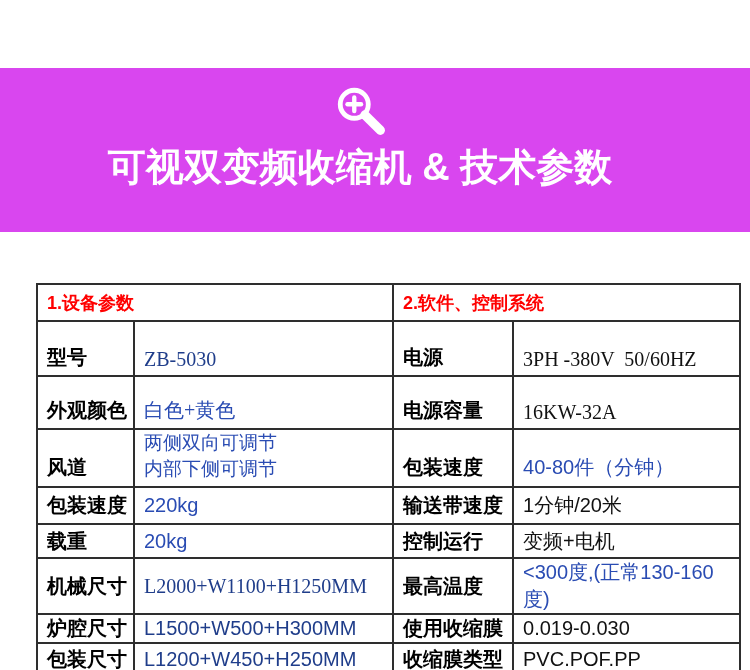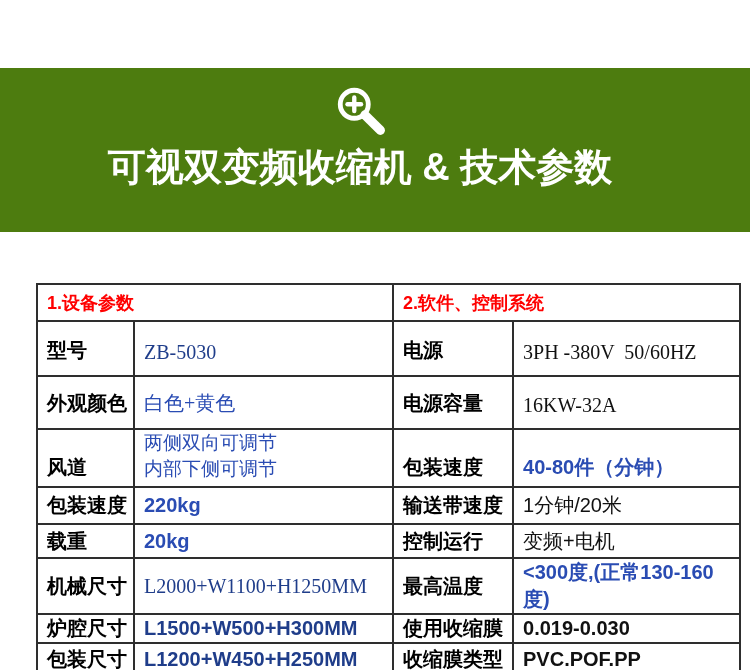--- a/index.html
+++ b/index.html
@@ -7,21 +7,21 @@
     width: 750px; height: 670px;
     background: #ffffff;
     position: relative;
     font-family: "Liberation Sans", "DejaVu Sans", sans-serif;
     overflow: hidden;
   }
   
   .banner {
     position: absolute; top: 68px; left: 0;
     width: 750px; height: 164px;
-    background: #4d7c0f;
+    background: #d946ef;
     display: flex; flex-direction: column; align-items: center;
     padding-top: 15px; box-sizing: border-box;
   }
   .banner .mag { width: 58px; height: 58px; margin-right: 26px; }
   .banner .title {
     margin: 4px 30px 0 0;
     color: #ffffff;
     font-size: 38px; font-weight: bold;
     line-height: 1.2;
     white-space: nowrap;
@@ -58,29 +58,29 @@
     color: #000000;
     font-size: 20px; font-weight: bold;
     vertical-align: middle;
   }
   td.val {
     font-size: 20px;
     vertical-align: middle;
     padding-left: 12px;
     white-space: pre-wrap;
   }
-  tr.r1 td, tr.r2 td { vertical-align: bottom; padding-bottom: 11px; }
+  tr.r1 td, tr.r2 td { vertical-align: bottom; padding-bottom: 4px; }
   tr.r3 td { vertical-align: bottom; padding-bottom: 5px; }
   tr.r3 td.val.multiline { font-size: 19px; line-height: 1.35; margin-top: 20px; }
   .v-serif { font-family: "Liberation Serif", "DejaVu Serif", serif; }
   .v-sans  { font-family: "Liberation Sans", "DejaVu Sans", sans-serif; }
   .c-blue  { color: #2a4cb3; }
   .c-navy  { color: #1f3d8a; }
   .c-black { color: #111111; }
-  .bold    { font-weight: bold; }
+  .bold    { font-weight: normal; }
 </style>
 </head>
 <body>
 
 <div class="banner">
   <span class="mag">
     <svg viewBox="0 0 60 60" width="58" height="58" aria-hidden="true">
       <circle cx="22" cy="22" r="14.5" fill="none" stroke="#ffffff" stroke-width="5"></circle>
       <line x1="15" y1="22" x2="29" y2="22" stroke="#ffffff" stroke-width="4.5" stroke-linecap="round"></line>
       <line x1="22" y1="15" x2="22" y2="29" stroke="#ffffff" stroke-width="4.5" stroke-linecap="round"></line>

